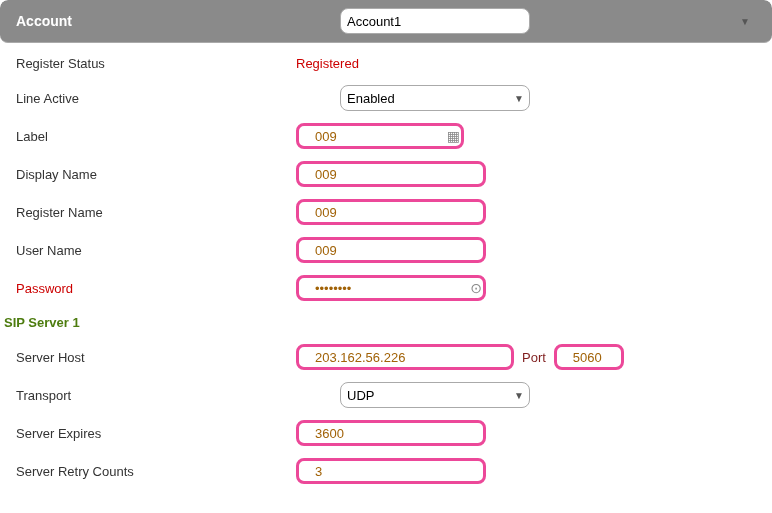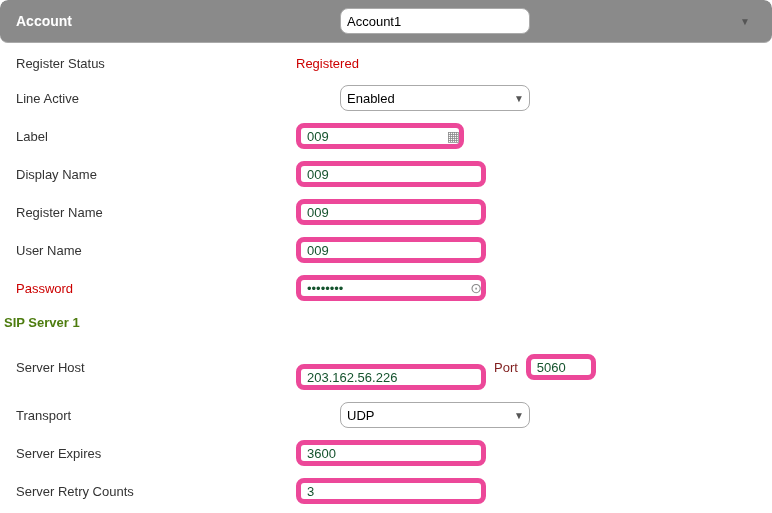--- a/index.html
+++ b/index.html
@@ -52,26 +52,26 @@
     }
     .field-value.registered {
       color: #cc0000;
     }
     .input-wrap {
       position: relative;
       display: inline-block;
     }
     input[type="text"],
     input[type="password"] {
-      border: 5px solid #ec4899;
-      padding: 3px 6px;
+      border: 3px solid #ec4899;
+      padding: 3px 16px;
       font-size: 13px;
       height: 26px;
       outline: none;
-      color: #14532d;
+      color: #a16207;
       background: #fff;
     }
     .input-with-icon {
       padding-right: 24px;
     }
     .input-icon {
       position: absolute;
       right: 4px;
       top: 50%;
       transform: translateY(-50%);
@@ -119,21 +119,21 @@
     }
     .port-label {
       color: #7f1d1d;
       font-size: 13px;
     }
     .wide-input { width: 190px; }
     .account-select { width: 190px; }
     .line-active-select { width: 190px; }
     .transport-select { width: 190px; }
     .label-input { width: 168px; }
-    .server-host-input { width: 190px; margin-top: 20px; }
+    .server-host-input { width: 218px; }
     .port-input { width: 70px; }
     .expires-input { width: 190px; }
     .retry-input { width: 190px; }
   </style>
 </head>
 <body>
 
 <div class="container">
 
   <div class="header-row">

